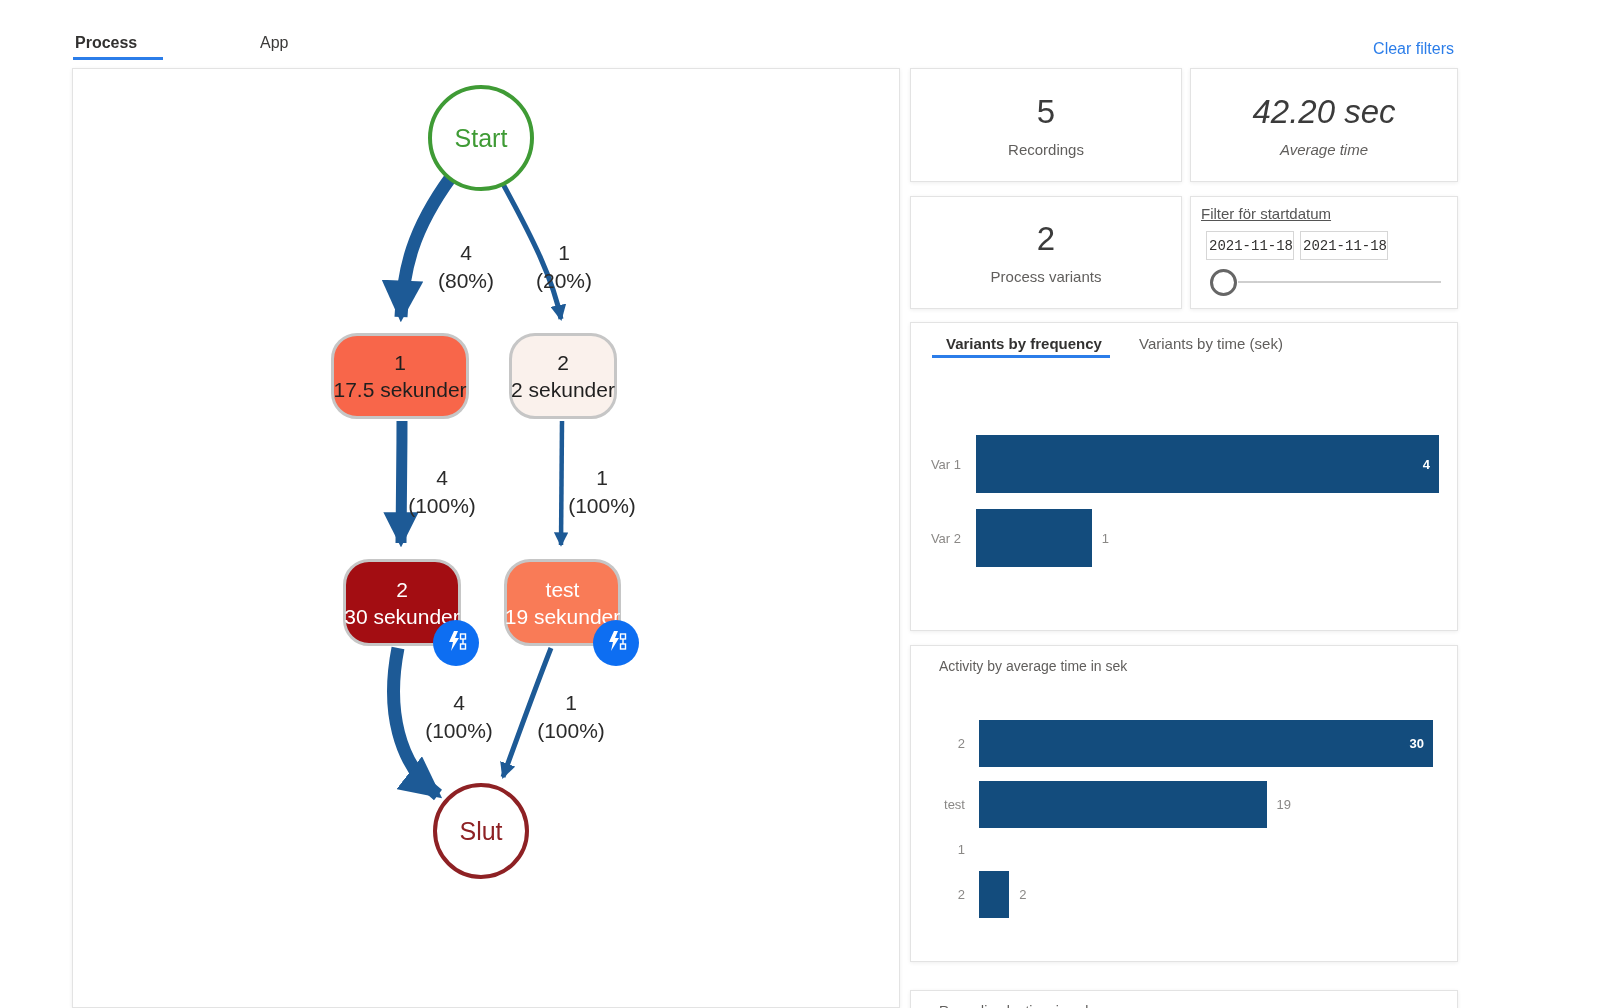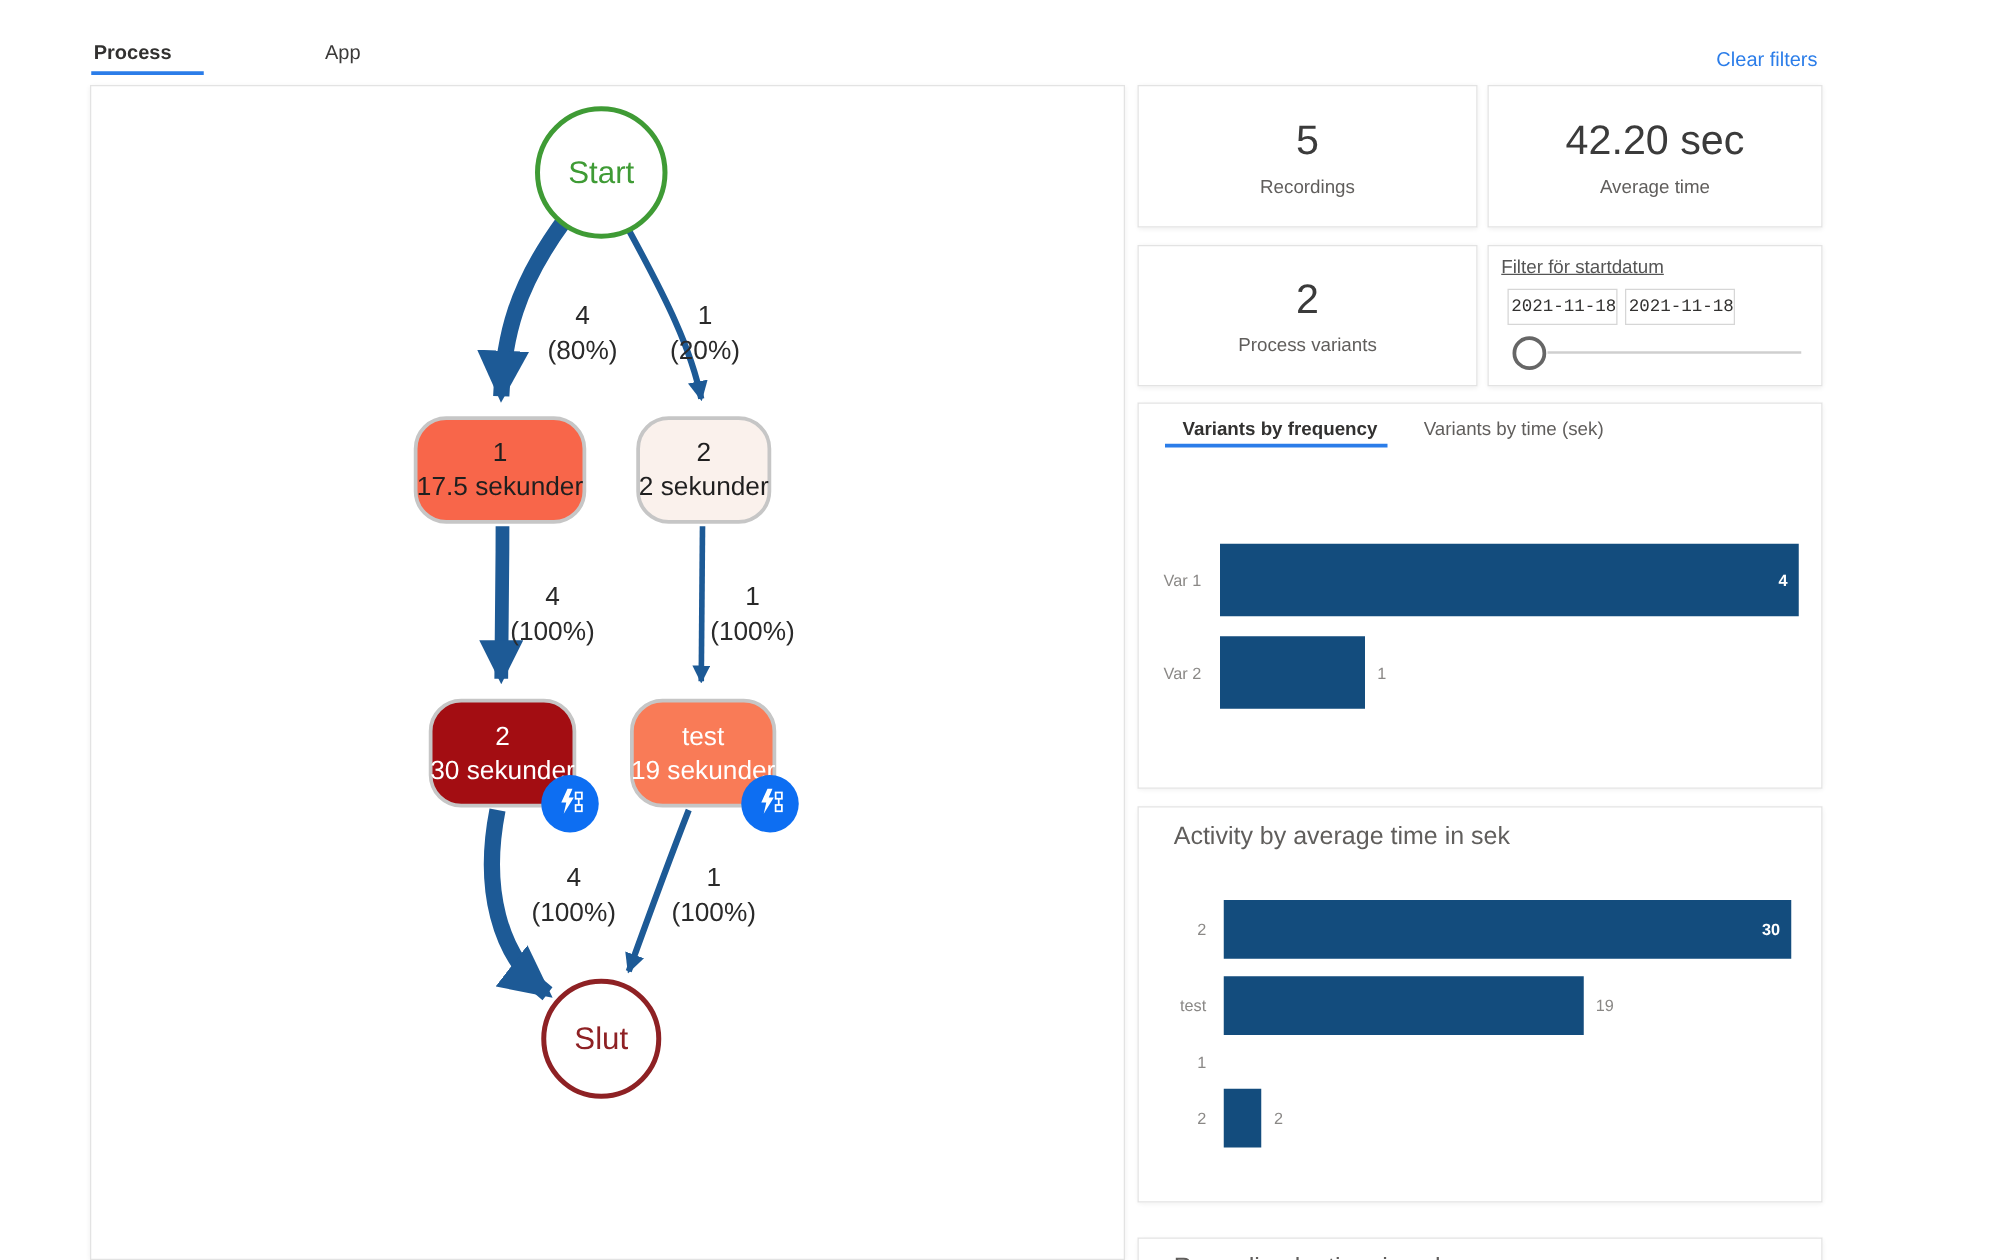--- a/index.html
+++ b/index.html
@@ -45,21 +45,21 @@
   .df-title{position:absolute;left:10px;top:8px;font-size:15px;color:#555;text-decoration:underline;}
   .date-box{position:absolute;top:34px;width:88px;height:29px;border:1px solid #d6d6d6;font-size:14px;color:#323130;text-align:right;background:#fff;font-family:Liberation Mono, monospace;}
   .slider-track{position:absolute;left:47px;top:84px;width:203px;height:2px;background:#cfcfcf;}
   .slider-handle{position:absolute;left:19px;top:72px;width:27px;height:27px;border-radius:50%;border:3px solid #666;background:#fff;cursor:pointer;}
 
   
   .panel-tab{position:absolute;top:12px;font-size:15px;color:var(--muted);cursor:pointer;}
   .panel-tab.active{color:#323130;font-weight:700;}
   .panel-tab.active::after{content:"";position:absolute;left:-14px;right:-8px;bottom:-6px;height:3px;background:var(--link-blue);}
 
-  .panel-title{position:absolute;left:28px;top:12px;font-size:20px;color:var(--muted);}
+  .panel-title{position:absolute;left:28px;top:12px;font-size:14px;color:var(--muted);}
 
   
   .chart{position:absolute;left:0;}
   .bar-row{display:flex;align-items:center;}
   .bar-cat{text-align:right;font-size:13px;color:#8a8886;flex:none;}
   .bar-track{flex:1;display:flex;align-items:center;}
   .bar{background:var(--bar-blue);display:flex;align-items:center;justify-content:flex-end;cursor:pointer;}
   .bar .bar-val-in{color:#fff;font-weight:700;font-size:13px;padding-right:9px;}
   .bar-val-out{margin-left:10px;font-size:13px;color:#8a8886;}
 
@@ -169,21 +169,21 @@
 
     <div class="term-circle end-circle">
       <span>Slut</span>
     </div>
   </div>
 
   <div class="card kpi" style="left:910px;top:68px;width:272px;height:114px;">
     <div class="val">5</div>
     <div class="lbl">Recordings</div>
   </div>
-  <div class="card kpi" style="left:1190px;top:68px;width:268px;height:114px;">
+  <div class="card kpi" style="left:1190px;top:68px;width:268px;height:114px;font-style:italic;">
     <div class="val">42.20 sec</div>
     <div class="lbl">Average time</div>
   </div>
   <div class="card kpi" style="left:910px;top:196px;width:272px;height:113px;">
     <div class="val">2</div>
     <div class="lbl">Process variants</div>
   </div>
 
   <div class="card" style="left:1190px;top:196px;width:268px;height:113px;">
     <div class="df-title">Filter för startdatum</div>

